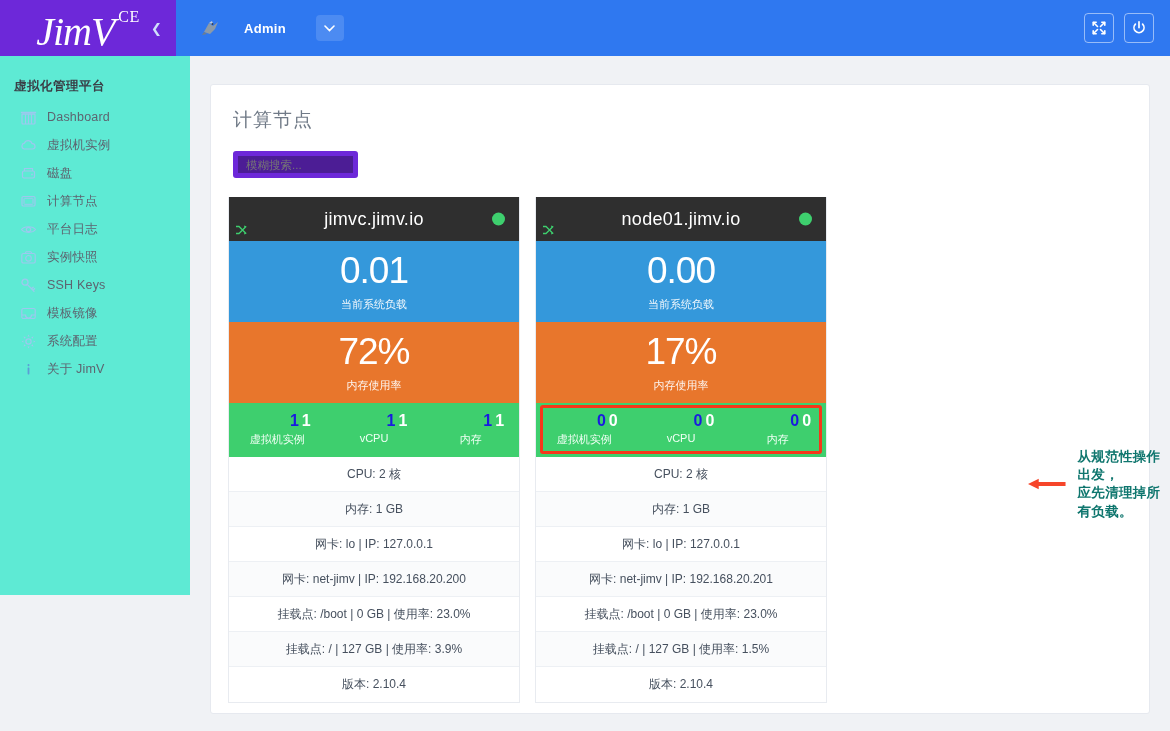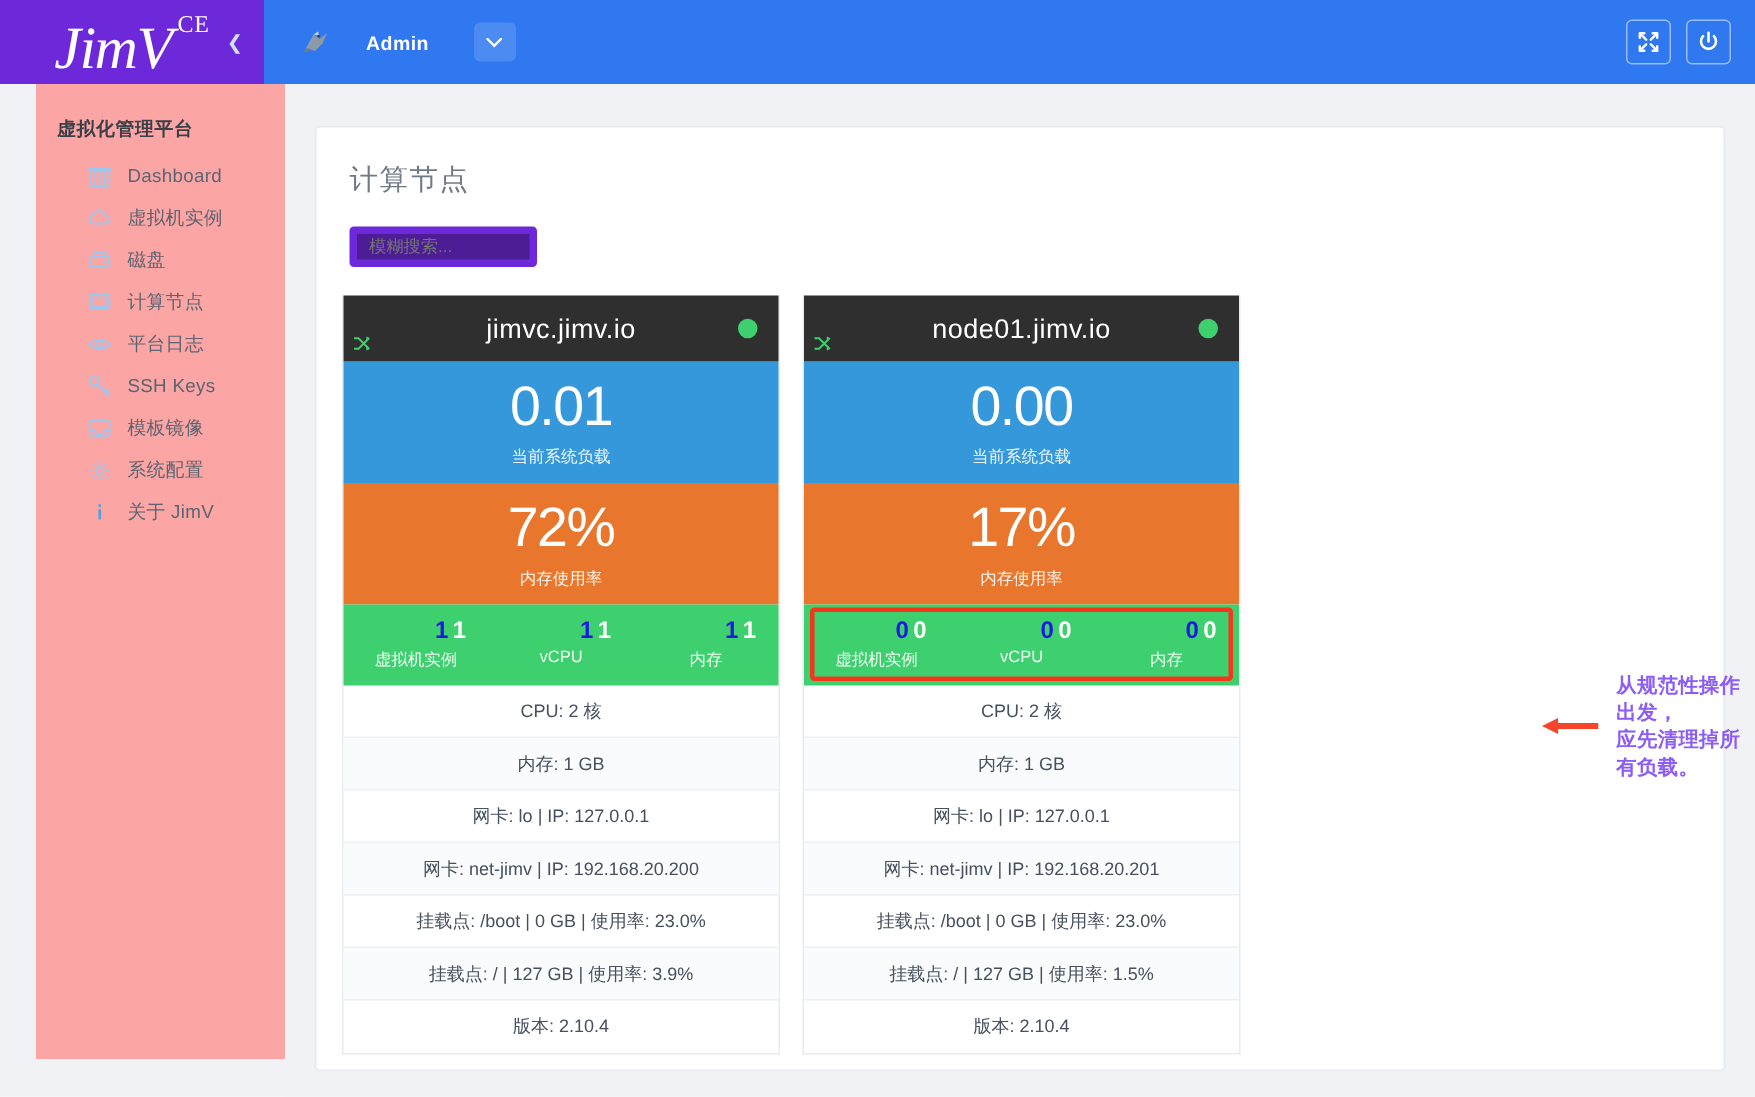--- a/index.html
+++ b/index.html
@@ -44,31 +44,30 @@
   }
   .caret-btn svg { display: block; }
   .topbar-spacer { flex: 1; }
   .icon-btn {
     width: 30px; height: 30px; border: 1px solid rgba(255,255,255,.5); border-radius: 4px;
     display: flex; align-items: center; justify-content: center; margin-left: 10px; cursor: pointer;
   }
 
   
   .sidebar {
-    position: absolute; left: 0; top: 56px; width: 190px; height: 650px;
-    background: #fca5a5;
-    margin-left: 24px;
+    position: absolute; left: 0; top: 56px; width: 190px; height: 539px;
+    background: #5eead4;
   }
   .sidebar-title {
     font-size: 12.5px; font-weight: bold; color: #3a3f47;
     padding: 22px 0 8px 14px; letter-spacing: .5px;
   }
   .menu-item {
     height: 28px; display: flex; align-items: center; gap: 10px;
-    padding-left: 34px; cursor: pointer;
+    padding-left: 20px; cursor: pointer;
   }
   .menu-icon { width: 17px; height: 17px; display: flex; align-items: center; justify-content: center; flex: 0 0 17px; }
   .menu-label { font-size: 12.5px; color: #5d6470; letter-spacing: .2px; }
 
   
   .content { position: absolute; left: 190px; top: 56px; width: 980px; height: 675px; background: #f0f2f5; }
   .panel {
     position: absolute; left: 20px; top: 28px; width: 940px; height: 630px;
     background: #fff; border: 1px solid #e6e9ef; border-radius: 3px;
   }
@@ -115,21 +114,21 @@
 
   .detail-row {
     height: 35px; display: flex; align-items: center; justify-content: center;
     font-size: 12px; color: #46505e; border-bottom: 1px solid #edf0f4;
   }
   .detail-row:nth-child(even) { background: #fafbfc; }
   .detail-row:last-child { border-bottom: none; }
 
   
   .annotation { position: absolute; left: 838px; top: 392px; display: flex; align-items: center; gap: 12px; }
-  .anno-text { color: #8b5cf6; font-size: 13.5px; font-weight: bold; line-height: 1.35; white-space: pre-line; letter-spacing: .3px; }
+  .anno-text { color: #0f766e; font-size: 13.5px; font-weight: bold; line-height: 1.35; white-space: pre-line; letter-spacing: .3px; }
 </style>
 </head>
 <body>
 
 <div class="app">
 
   <div class="topbar">
     <div class="logo-zone">
       <span class="logo-text">JimV</span>
       <span class="logo-ce">CE</span>
@@ -212,20 +211,30 @@
             <svg width="17" height="17" viewBox="0 0 17 17">
               <path d="M1.5 8.5 C4 4.8 13 4.8 15.5 8.5 C13 12.2 4 12.2 1.5 8.5 Z" fill="none" stroke="#9dc8ee" stroke-width="1.2"></path>
               <circle cx="8.5" cy="8.5" r="2.2" fill="none" stroke="#9dc8ee" stroke-width="1.2"></circle>
             </svg>
           </span>
           <span class="menu-label">平台日志</span>
         </div>
         <div class="menu-item">
           <span class="menu-icon">
             <svg width="17" height="17" viewBox="0 0 17 17">
+              <rect x="1.8" y="4.5" width="13.4" height="9.5" rx="1.6" fill="none" stroke="#9dc8ee" stroke-width="1.2"></rect>
+              <circle cx="8.5" cy="9.3" r="2.8" fill="none" stroke="#9dc8ee" stroke-width="1.2"></circle>
+              <path d="M5 4.5 L6.2 2.8 L10.8 2.8 L12 4.5" fill="none" stroke="#9dc8ee" stroke-width="1.1"></path>
+            </svg>
+          </span>
+          <span class="menu-label">实例快照</span>
+        </div>
+        <div class="menu-item">
+          <span class="menu-icon">
+            <svg width="17" height="17" viewBox="0 0 17 17">
               <circle cx="5" cy="5.2" r="3" fill="none" stroke="#9dc8ee" stroke-width="1.3"></circle>
               <path d="M7.2 7.4 L14 14.2 M11.6 11.8 L13.2 10.2 M13.1 13.3 L14.6 11.8" fill="none" stroke="#9dc8ee" stroke-width="1.3" stroke-linecap="round"></path>
             </svg>
           </span>
           <span class="menu-label">SSH Keys</span>
         </div>
         <div class="menu-item">
           <span class="menu-icon">
             <svg width="17" height="17" viewBox="0 0 17 17">
               <rect x="1.8" y="3.5" width="13.4" height="10" rx="1.6" fill="none" stroke="#9dc8ee" stroke-width="1.2"></rect>

